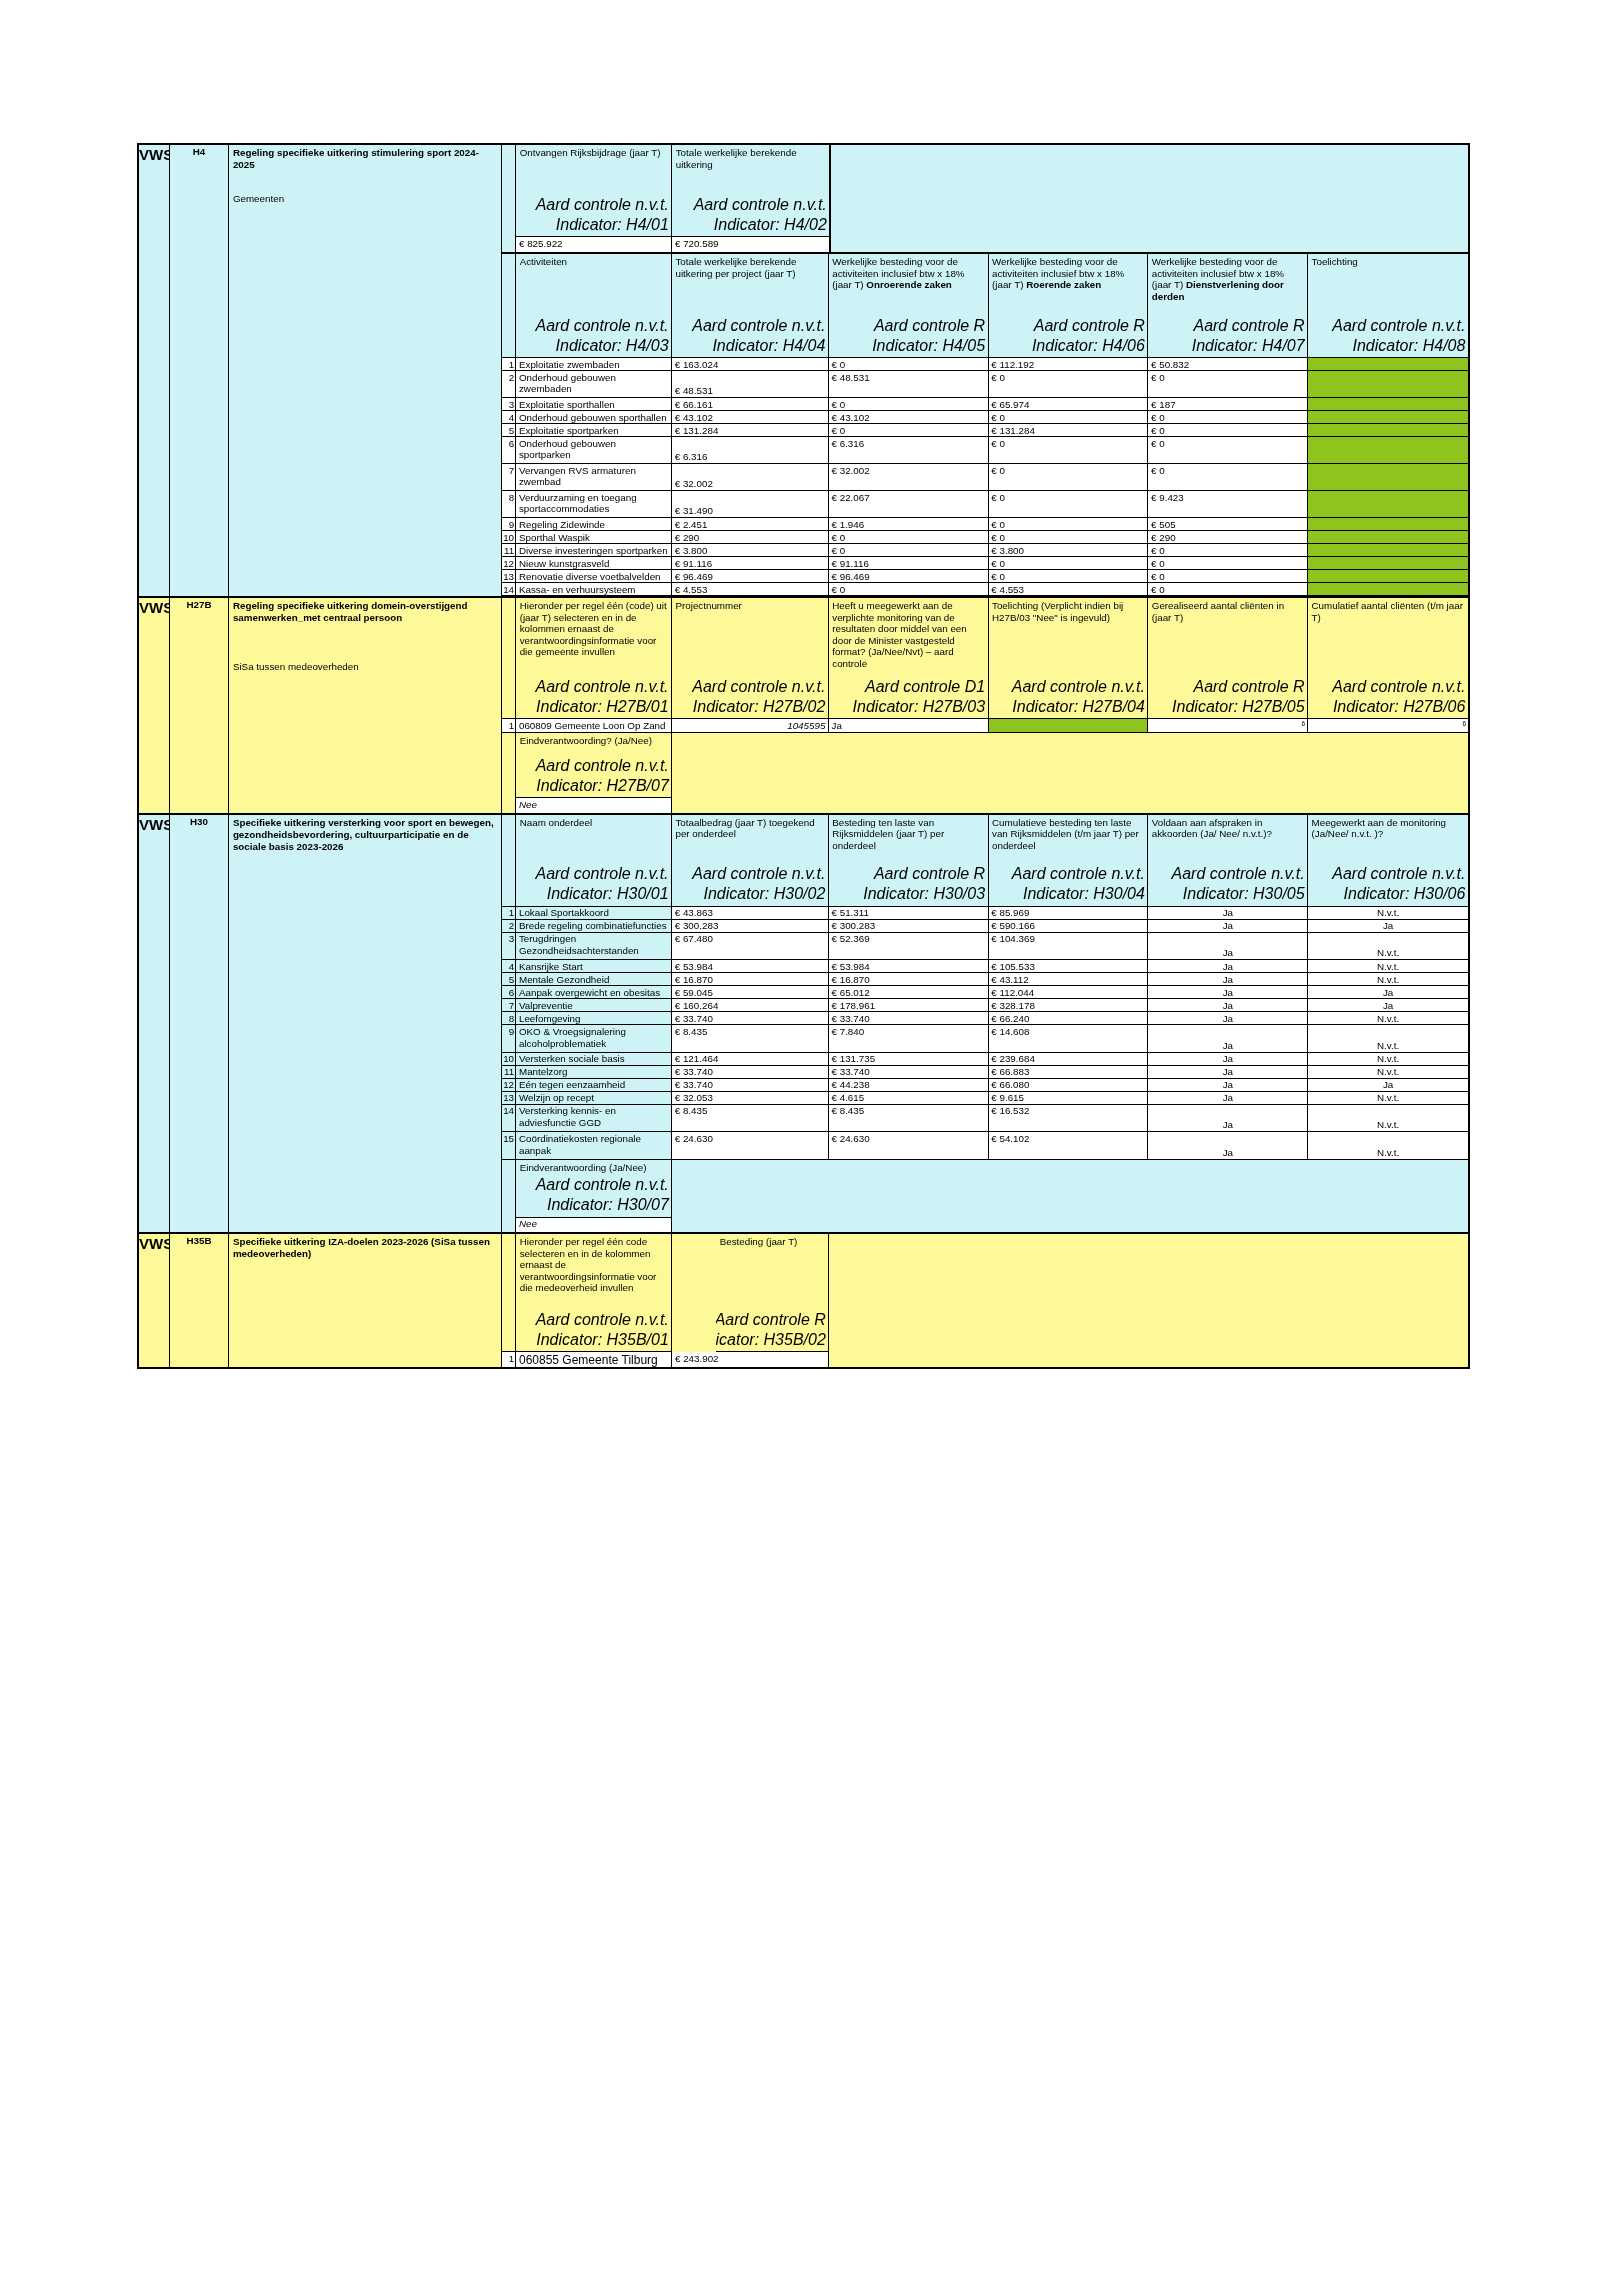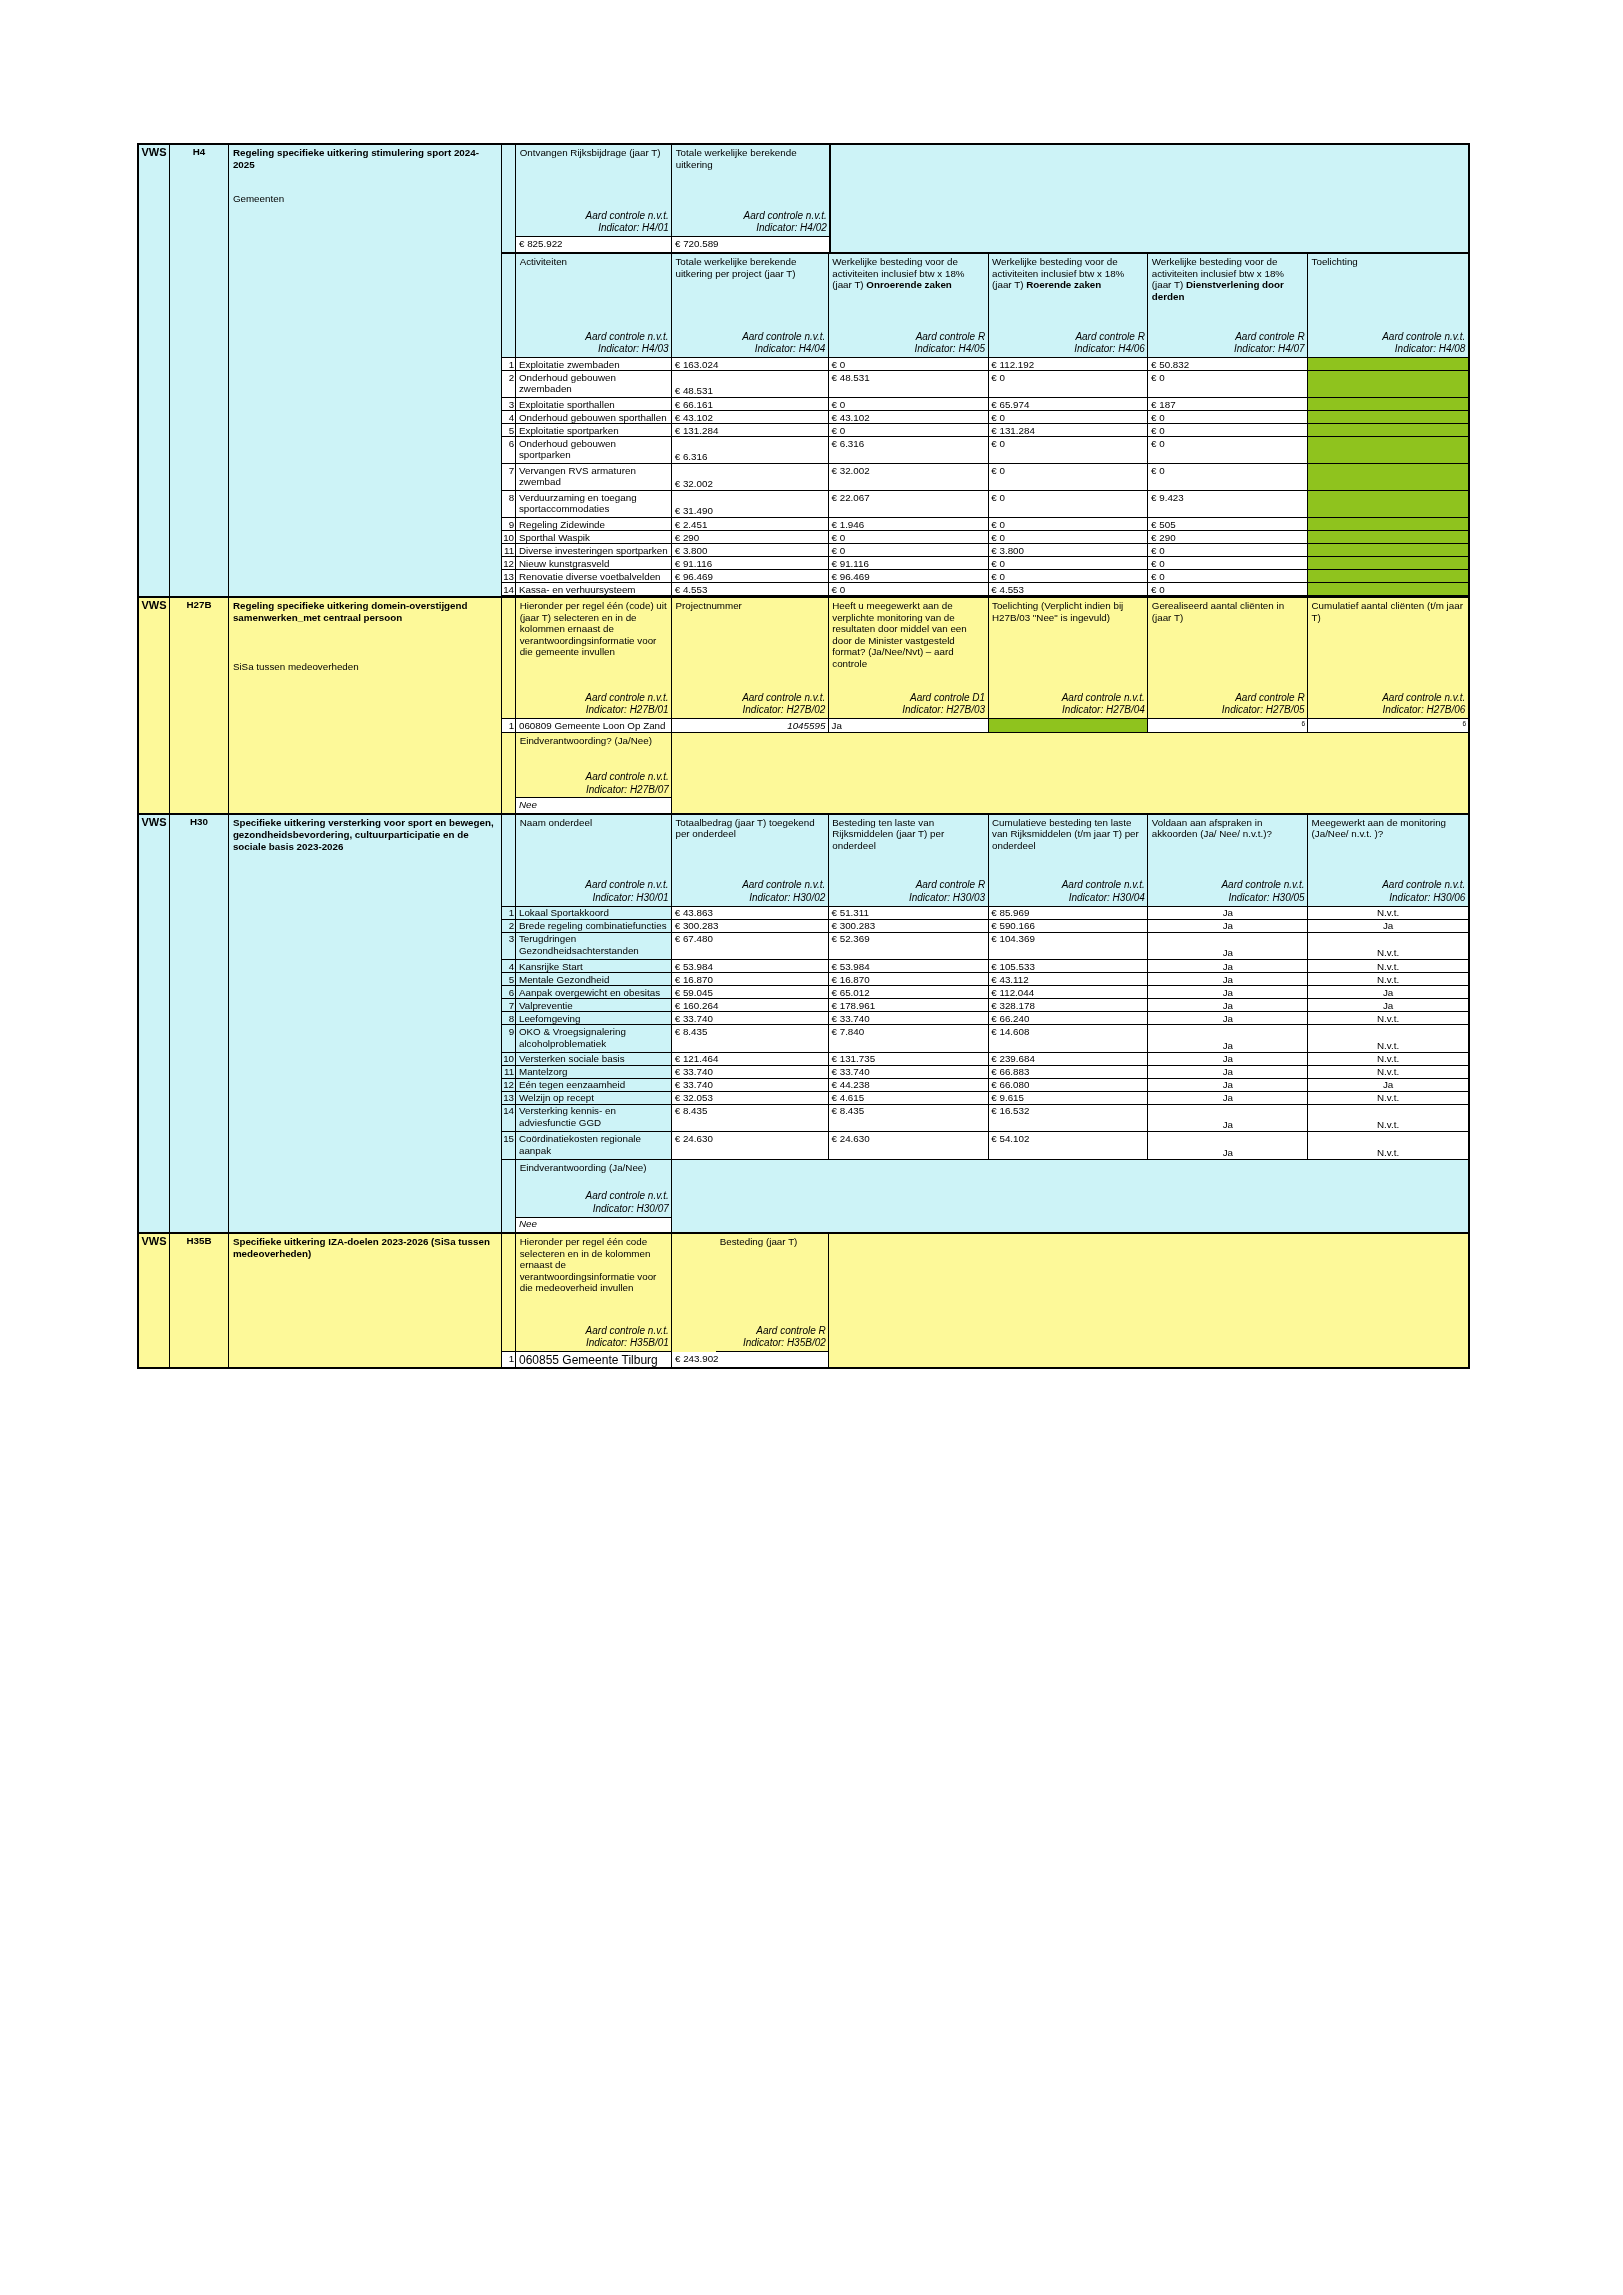--- a/index.html
+++ b/index.html
@@ -5,31 +5,31 @@
   :root{
     --cyan:#cdf3f7; --yellow:#fdf999; --green:#8fc31e;
     --thin:1.3px solid #000; --med:2px solid #000; --thick:2.6px solid #000;
   }
   *{margin:0;padding:0;box-sizing:border-box;font-family:"Liberation Sans",sans-serif;color:#000;}
   html,body{background:#fff;}
   .page{position:relative;width:1623px;height:2295px;background:#fff;overflow:hidden;}
   .tbl{position:absolute;left:137px;top:143px;width:1329px;border:2.6px solid #000;background:#fff;box-sizing:content-box;}
   .sec{display:flex;align-items:stretch;border-bottom:2.6px solid #000;}
   .sec:last-child{border-bottom:none;}
-  .dept{width:31px;border-right:var(--thin);font-weight:bold;text-align:center;font-size:11px;padding-top:1.3px;background:var(--bg);}
+  .dept{width:31px;border-right:var(--thin);font-weight:bold;text-align:center;font-size:15px;padding-top:1.3px;background:var(--bg);}
   .code{width:59px;border-right:var(--thin);font-weight:bold;text-align:center;font-size:9.8px;padding-top:1.3px;background:var(--bg);}
   .desc{width:273px;border-right:var(--thin);background:var(--bg);padding:2px 3.9px;font-size:9.8px;position:relative;}
   .desc .title{font-weight:bold;line-height:1.25;}
   .desc .subtitle{line-height:1.25;}
   .content{width:966px;background:var(--bg);}
   .row{display:flex;align-items:stretch;}
   .cell{font-size:9.8px;line-height:1.18;overflow:hidden;}
   .bcell{border-right:var(--thin);border-bottom:var(--thin);}
   .hcell{position:relative;background:var(--bg);padding:2px 3.3px;}
-  .ai{position:absolute;right:2.6px;bottom:1.3px;text-align:right;font-style:italic;font-size:10px;line-height:1.25;white-space:nowrap;}
+  .ai{position:absolute;right:2.6px;bottom:1.3px;text-align:right;font-style:italic;font-size:16px;line-height:1.25;white-space:nowrap;}
   .numc{width:14.4px;text-align:right;padding:0.7px 1.3px 0 0;}
   .w-name{width:156px;}
   .w-c5{width:157px;}
   .w-c6{width:160px;}
   .w-c7{width:160px;}
   .w-c8{width:160px;}
   .w-c9{width:160px;border-right:none !important;}
   .white{background:#fff;}
   .valcell{padding:0.7px 2.6px;background:#fff;}
   .greencell{background:var(--green);}

